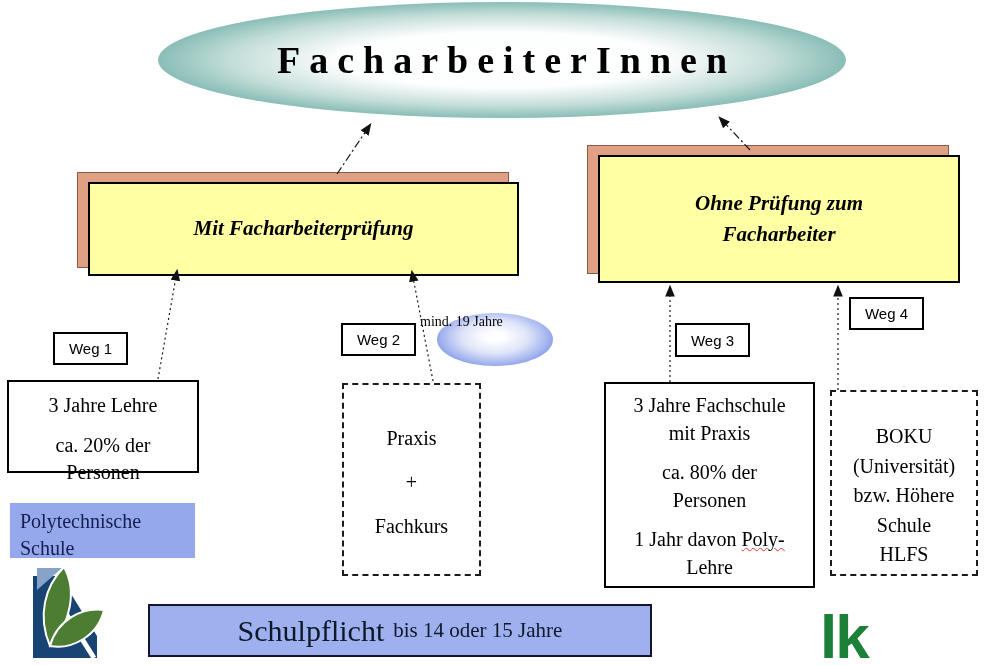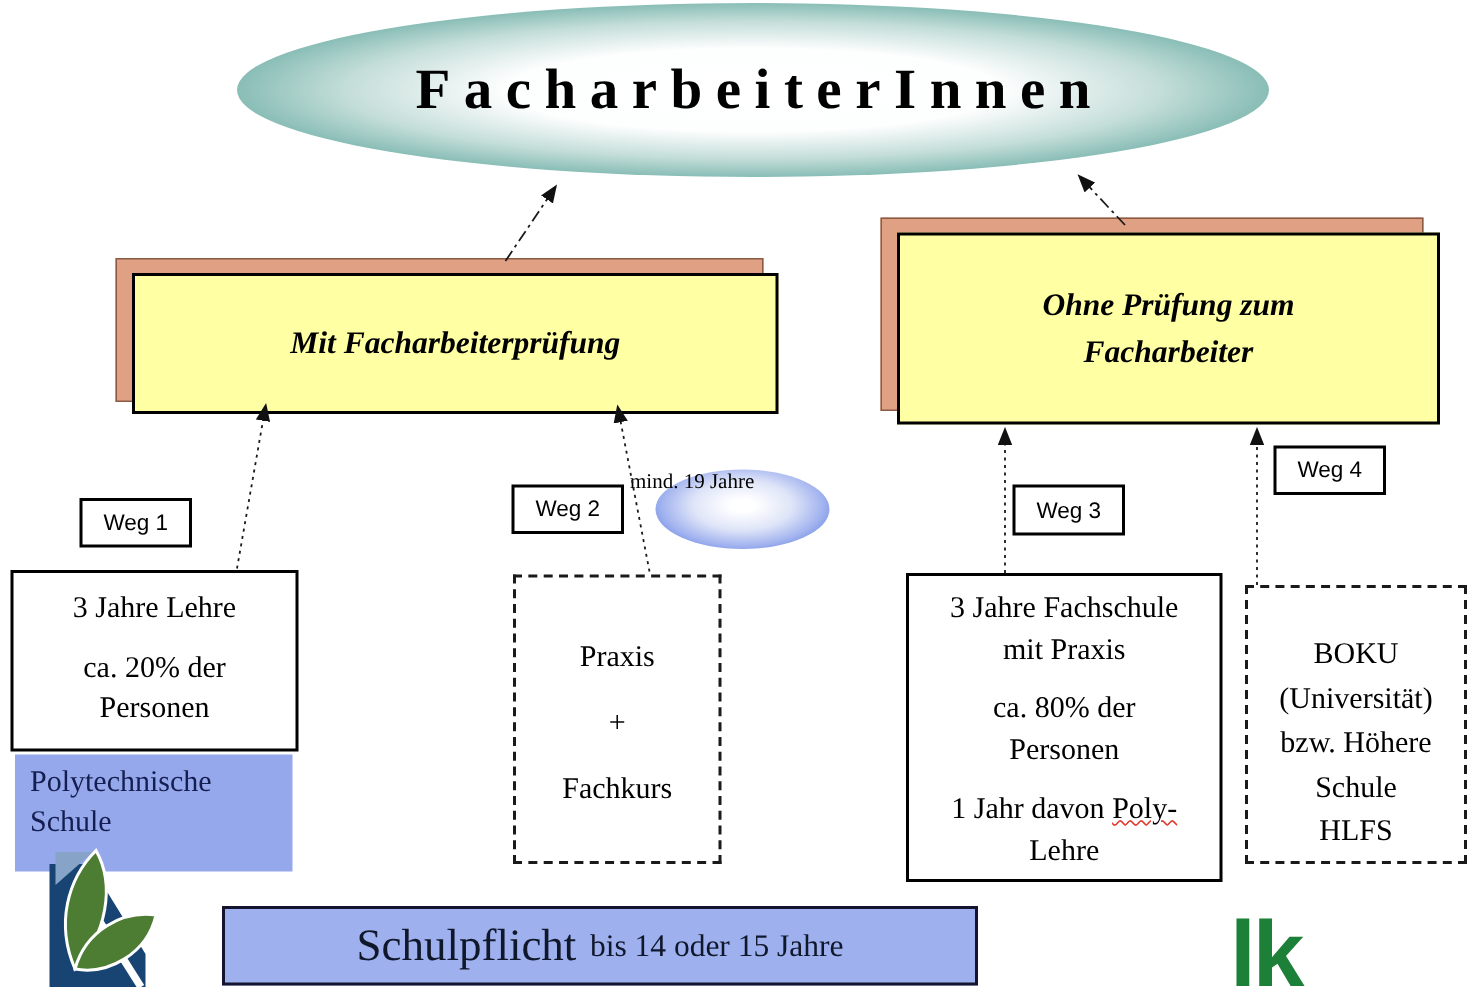--- a/index.html
+++ b/index.html
@@ -29,21 +29,21 @@
   .age-text{position:absolute;left:420px;top:314px;z-index:3;font-size:14px;white-space:nowrap;}
 
   
   .white-box{position:absolute;background:#fff;border:2px solid #000;z-index:3;
              font-size:20px;text-align:center;line-height:1.38;}
   .dash-box{position:absolute;background:#fff;border:2px dashed #1a1a1a;z-index:3;
             font-size:20px;text-align:center;line-height:1.5;}
   .para-gap{margin-top:12px;}
   .squiggle{text-decoration:underline;text-decoration-style:wavy;text-decoration-color:#e03a2f;text-decoration-thickness:1px;}
 
-  .poly-box{position:absolute;left:10px;top:503px;width:185px;height:78px;background:#96a8ec;z-index:3;
+  .poly-box{position:absolute;left:10px;top:503px;width:185px;height:55px;background:#96a8ec;z-index:3;
             color:#141e50;font-size:20px;line-height:1.35;padding:5px 0 0 10px;box-sizing:border-box;}
 
   
   .school-bar{position:absolute;left:148px;top:604px;width:504px;height:53px;background:#9fb0ef;
               border:2px solid #14142e;z-index:3;display:flex;align-items:center;justify-content:center;
               color:#0f172a;box-sizing:border-box;}
   .school-big{font-size:30px;}
   .school-small{font-size:21px;margin-left:9px;}
 
   
@@ -84,21 +84,21 @@
   <div class="weg" style="left:675px;top:323px;width:71px;height:30px;">
     <span>Weg 3</span>
   </div>
   <div class="weg" style="left:849px;top:297px;width:71px;height:29px;">
     <span>Weg 4</span>
   </div>
 
   <div class="age-ellipse"></div>
   <div class="age-text">mind. 19 Jahre</div>
 
-  <div class="white-box" style="left:7px;top:380px;width:192px;height:121px;padding-top:10px;box-sizing:border-box;">
+  <div class="white-box" style="left:7px;top:380px;width:192px;height:93px;padding-top:10px;box-sizing:border-box;">
     <div>3 Jahre Lehre</div>
     <div class="para-gap">ca. 20% der</div>
     <div>Personen</div>
   </div>
 
   <div class="poly-box">
     <div>Polytechnische</div>
     <div>Schule</div>
   </div>
 

